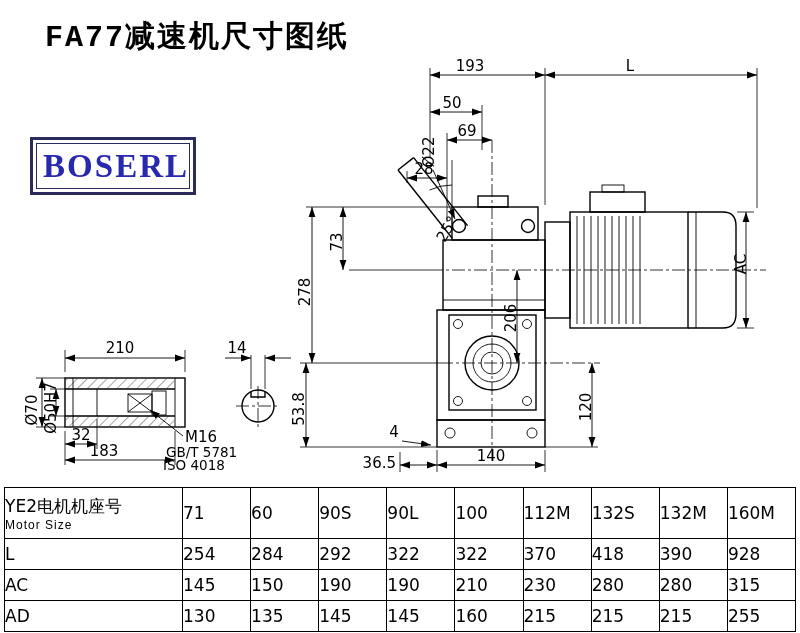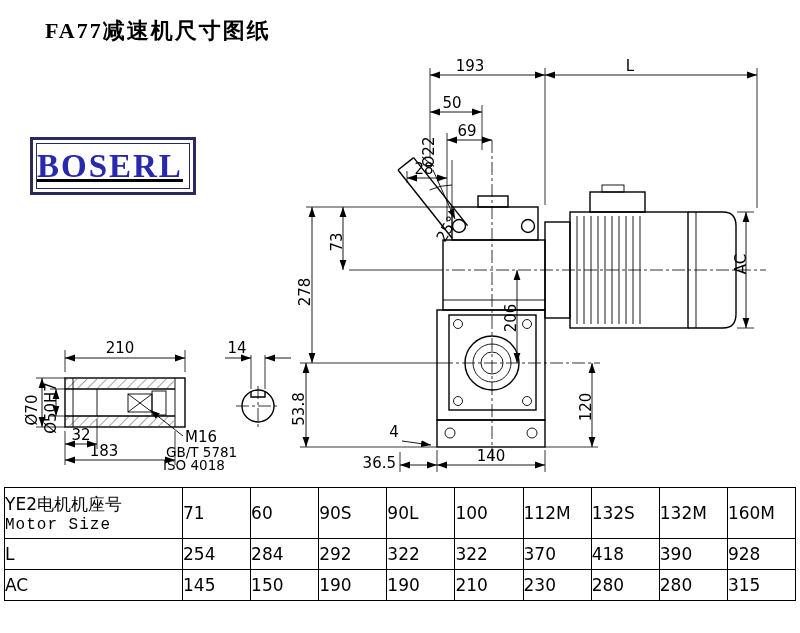--- a/index.html
+++ b/index.html
@@ -1,40 +1,40 @@
 <!DOCTYPE html>
 <html style="--logo-border: #2a2a5c; --logo-text: #2929ad;"><head>
 <meta charset="utf-8">
 <style>
   *{margin:0;padding:0;box-sizing:border-box;}
   html,body{background:#fff;}
   .page{position:relative;width:800px;height:633px;background:#fff;color:#000;
         font-family:"Liberation Sans",sans-serif;overflow:hidden;}
-  .title{position:absolute;left:45px;top:16px;font-size:22px;font-weight:bold;
-         font-family:Liberation Serif, serif;letter-spacing:2px;}
+  .title{position:absolute;left:45px;top:16px;font-size:30px;font-weight:bold;
+         font-family:Liberation Mono, monospace;letter-spacing:2px;}
   .logo{position:absolute;left:30px;top:137px;width:166px;height:58px;
         border:3px solid var(--logo-border,#2a2a5c);padding:3px;background:#fff;}
   .logo-inner{width:100%;height:100%;border:1px solid var(--logo-border,#2a2a5c);
-        display:flex;align-items:center;justify-content:flex-start;text-decoration:underline;}
+        display:flex;align-items:center;justify-content:flex-end;}
   .logo-text{font-family:"Liberation Serif",serif;font-size:33px;font-weight:bold;
         color:var(--logo-text,#2929ad);letter-spacing:2px;}
   svg.draw{position:absolute;left:0;top:0;}
   .ol{fill:none;stroke:#000;stroke-width:1.4;}
   .thin{fill:none;stroke:#000;stroke-width:0.9;}
   .cl{fill:none;stroke:#000;stroke-width:0.8;stroke-dasharray:13 3 3 3;}
   .dim{fill:none;stroke:#000;stroke-width:0.9;}
   .wit{fill:none;stroke:#000;stroke-width:0.8;}
   .dimtext{font-family:"DejaVu Sans",sans-serif;font-size:15px;fill:#000;}
   .dimtext.small{font-size:13.5px;}
   .spec-table{position:absolute;left:4px;top:487px;width:792px;border-collapse:collapse;
         background:#fff;table-layout:fixed;}
   .spec-table td{border:1px solid #000;text-align:left;vertical-align:middle;
         font-size:17px;padding:0;height:31px;font-family:"DejaVu Sans",sans-serif;}
   .spec-table tr.hdr td{height:51px;}
-  .hdr-en{font-family:Liberation Mono, monospace;font-size:16px;letter-spacing:1px;}
+  .hdr-en{font-family:Liberation Sans, sans-serif;font-size:12px;letter-spacing:1px;}
 </style>
 </head>
 <body>
 
 <div class="page">
 
   <div class="title">FA77减速机尺寸图纸</div>
 
   <div class="logo">
     <div class="logo-inner">
@@ -262,16 +262,28 @@
       <td>145</td>
       <td>150</td>
       <td>190</td>
       <td>190</td>
       <td>210</td>
       <td>230</td>
       <td>280</td>
       <td>280</td>
       <td>315</td>
     </tr>
+    <tr>
+      <td>AD</td>
+      <td>130</td>
+      <td>135</td>
+      <td>145</td>
+      <td>145</td>
+      <td>160</td>
+      <td>215</td>
+      <td>215</td>
+      <td>215</td>
+      <td>255</td>
+    </tr>
   </tbody>
     </table>
 
 </div>
 
 </body></html>

